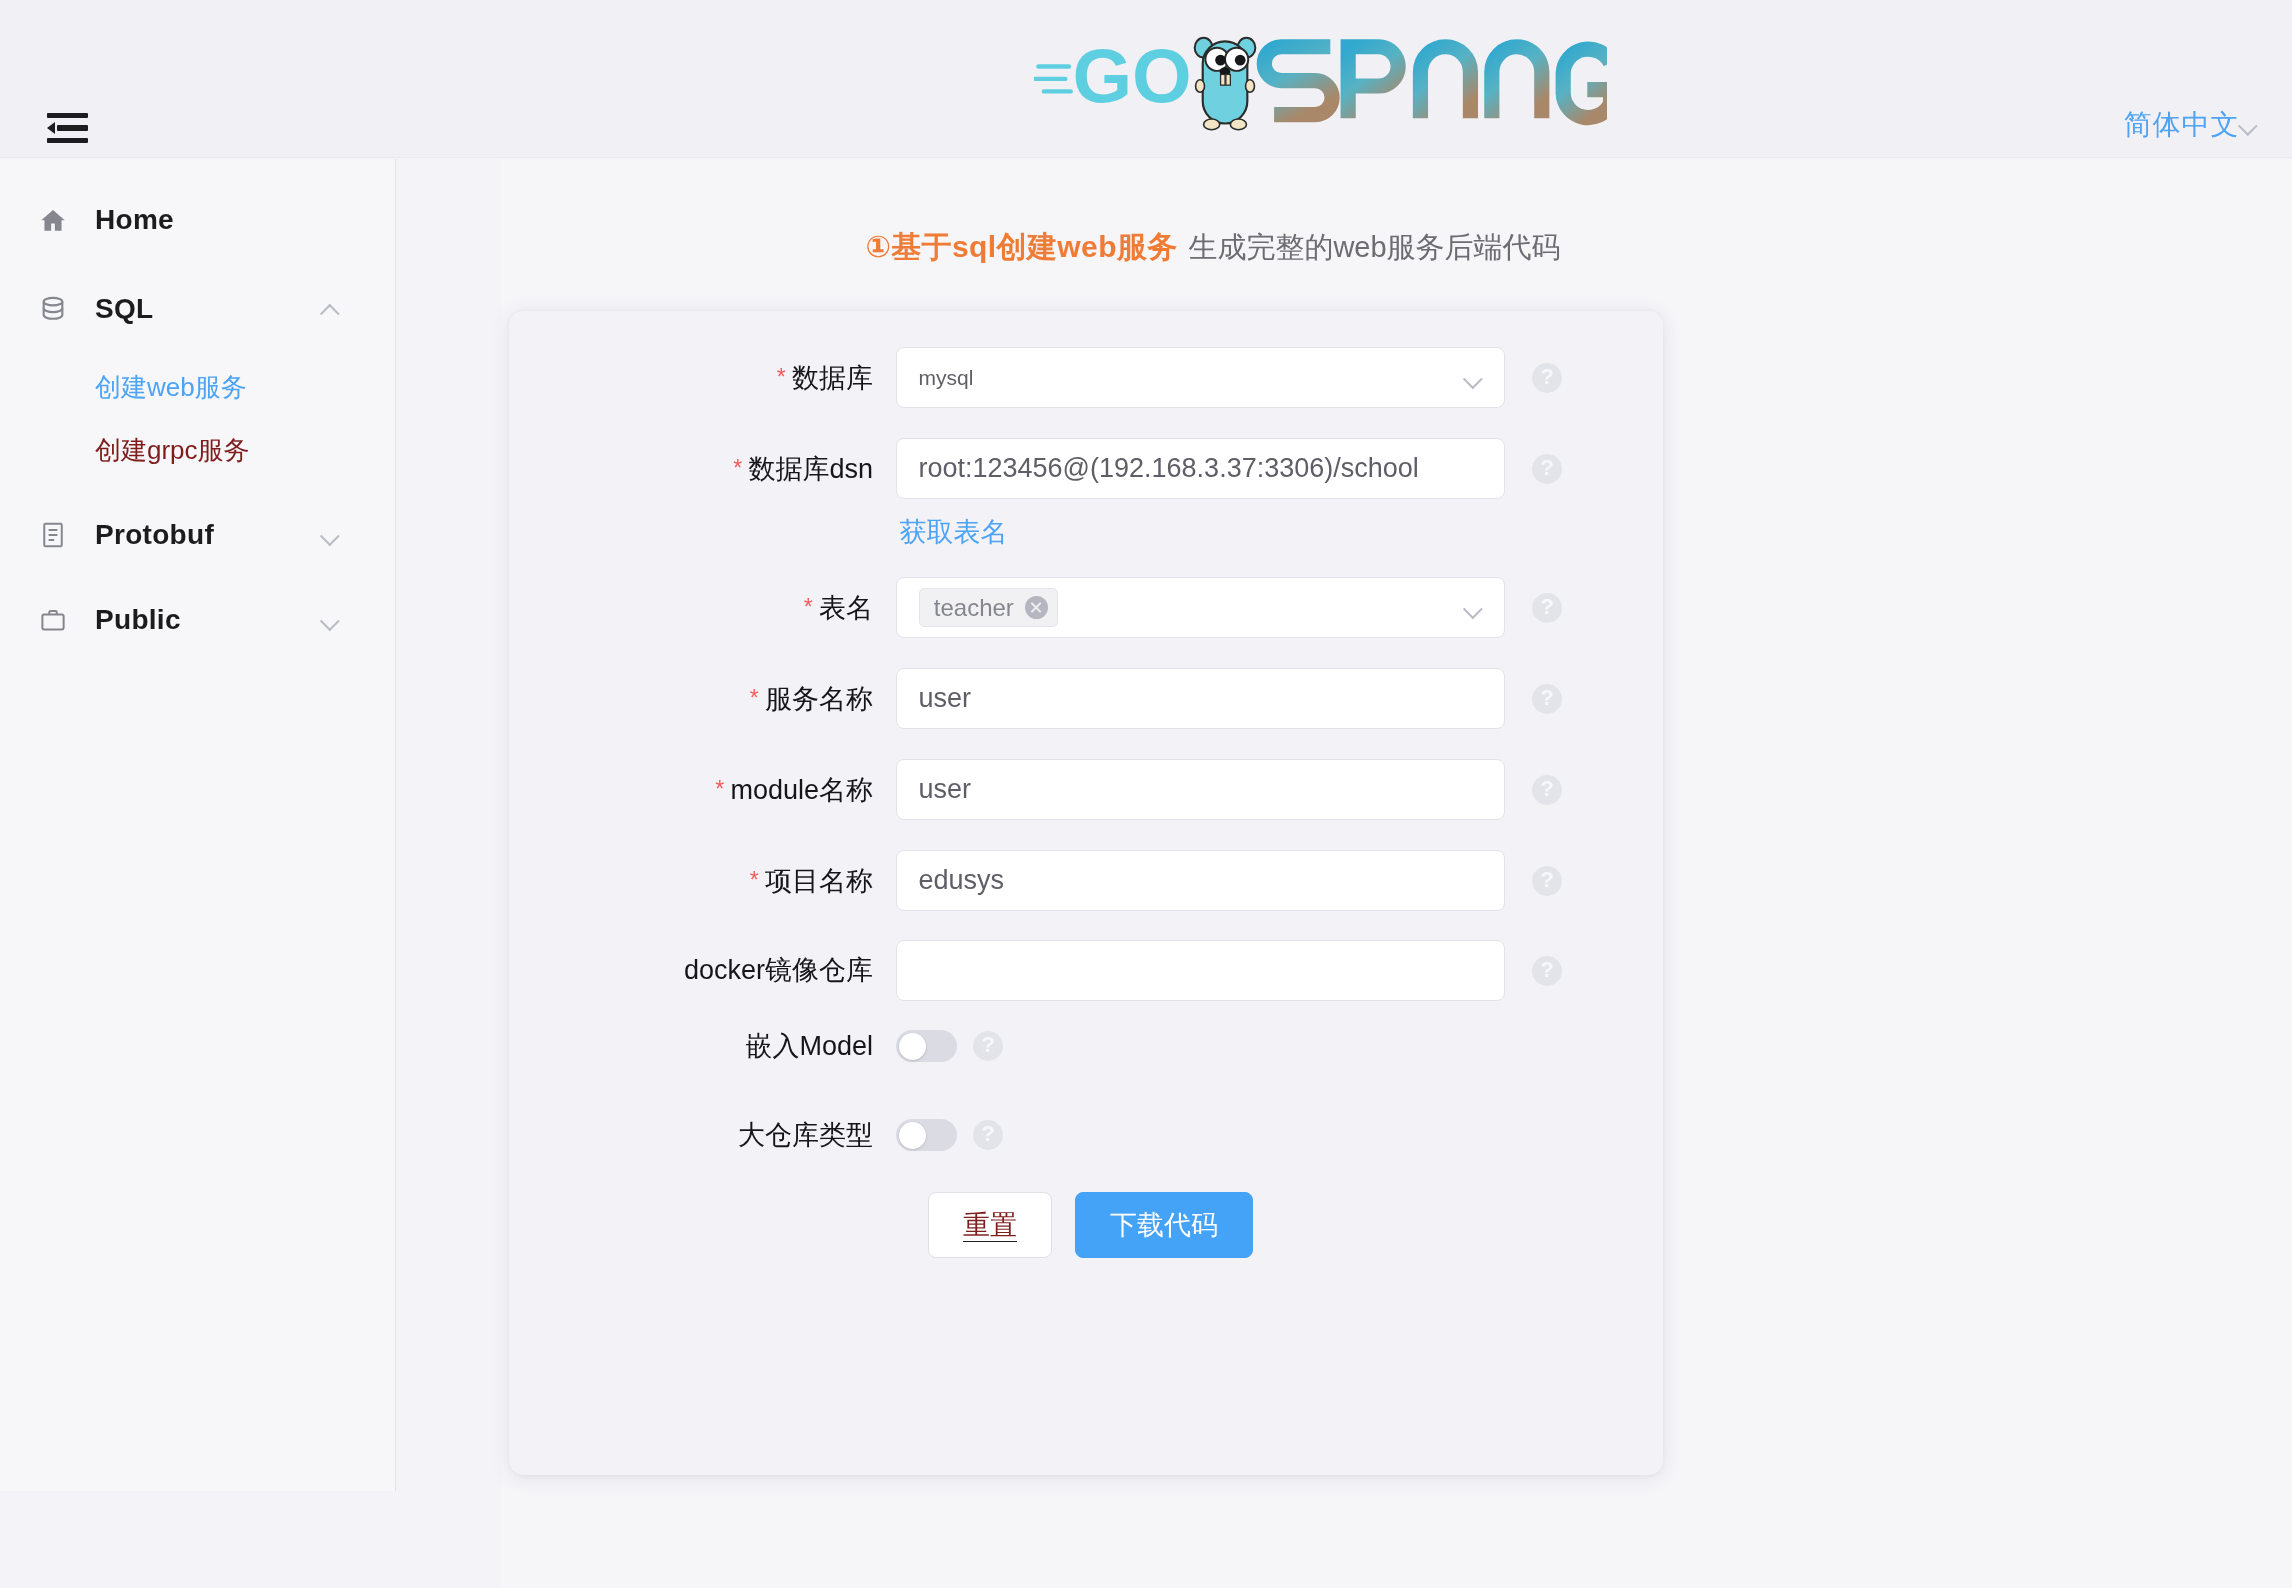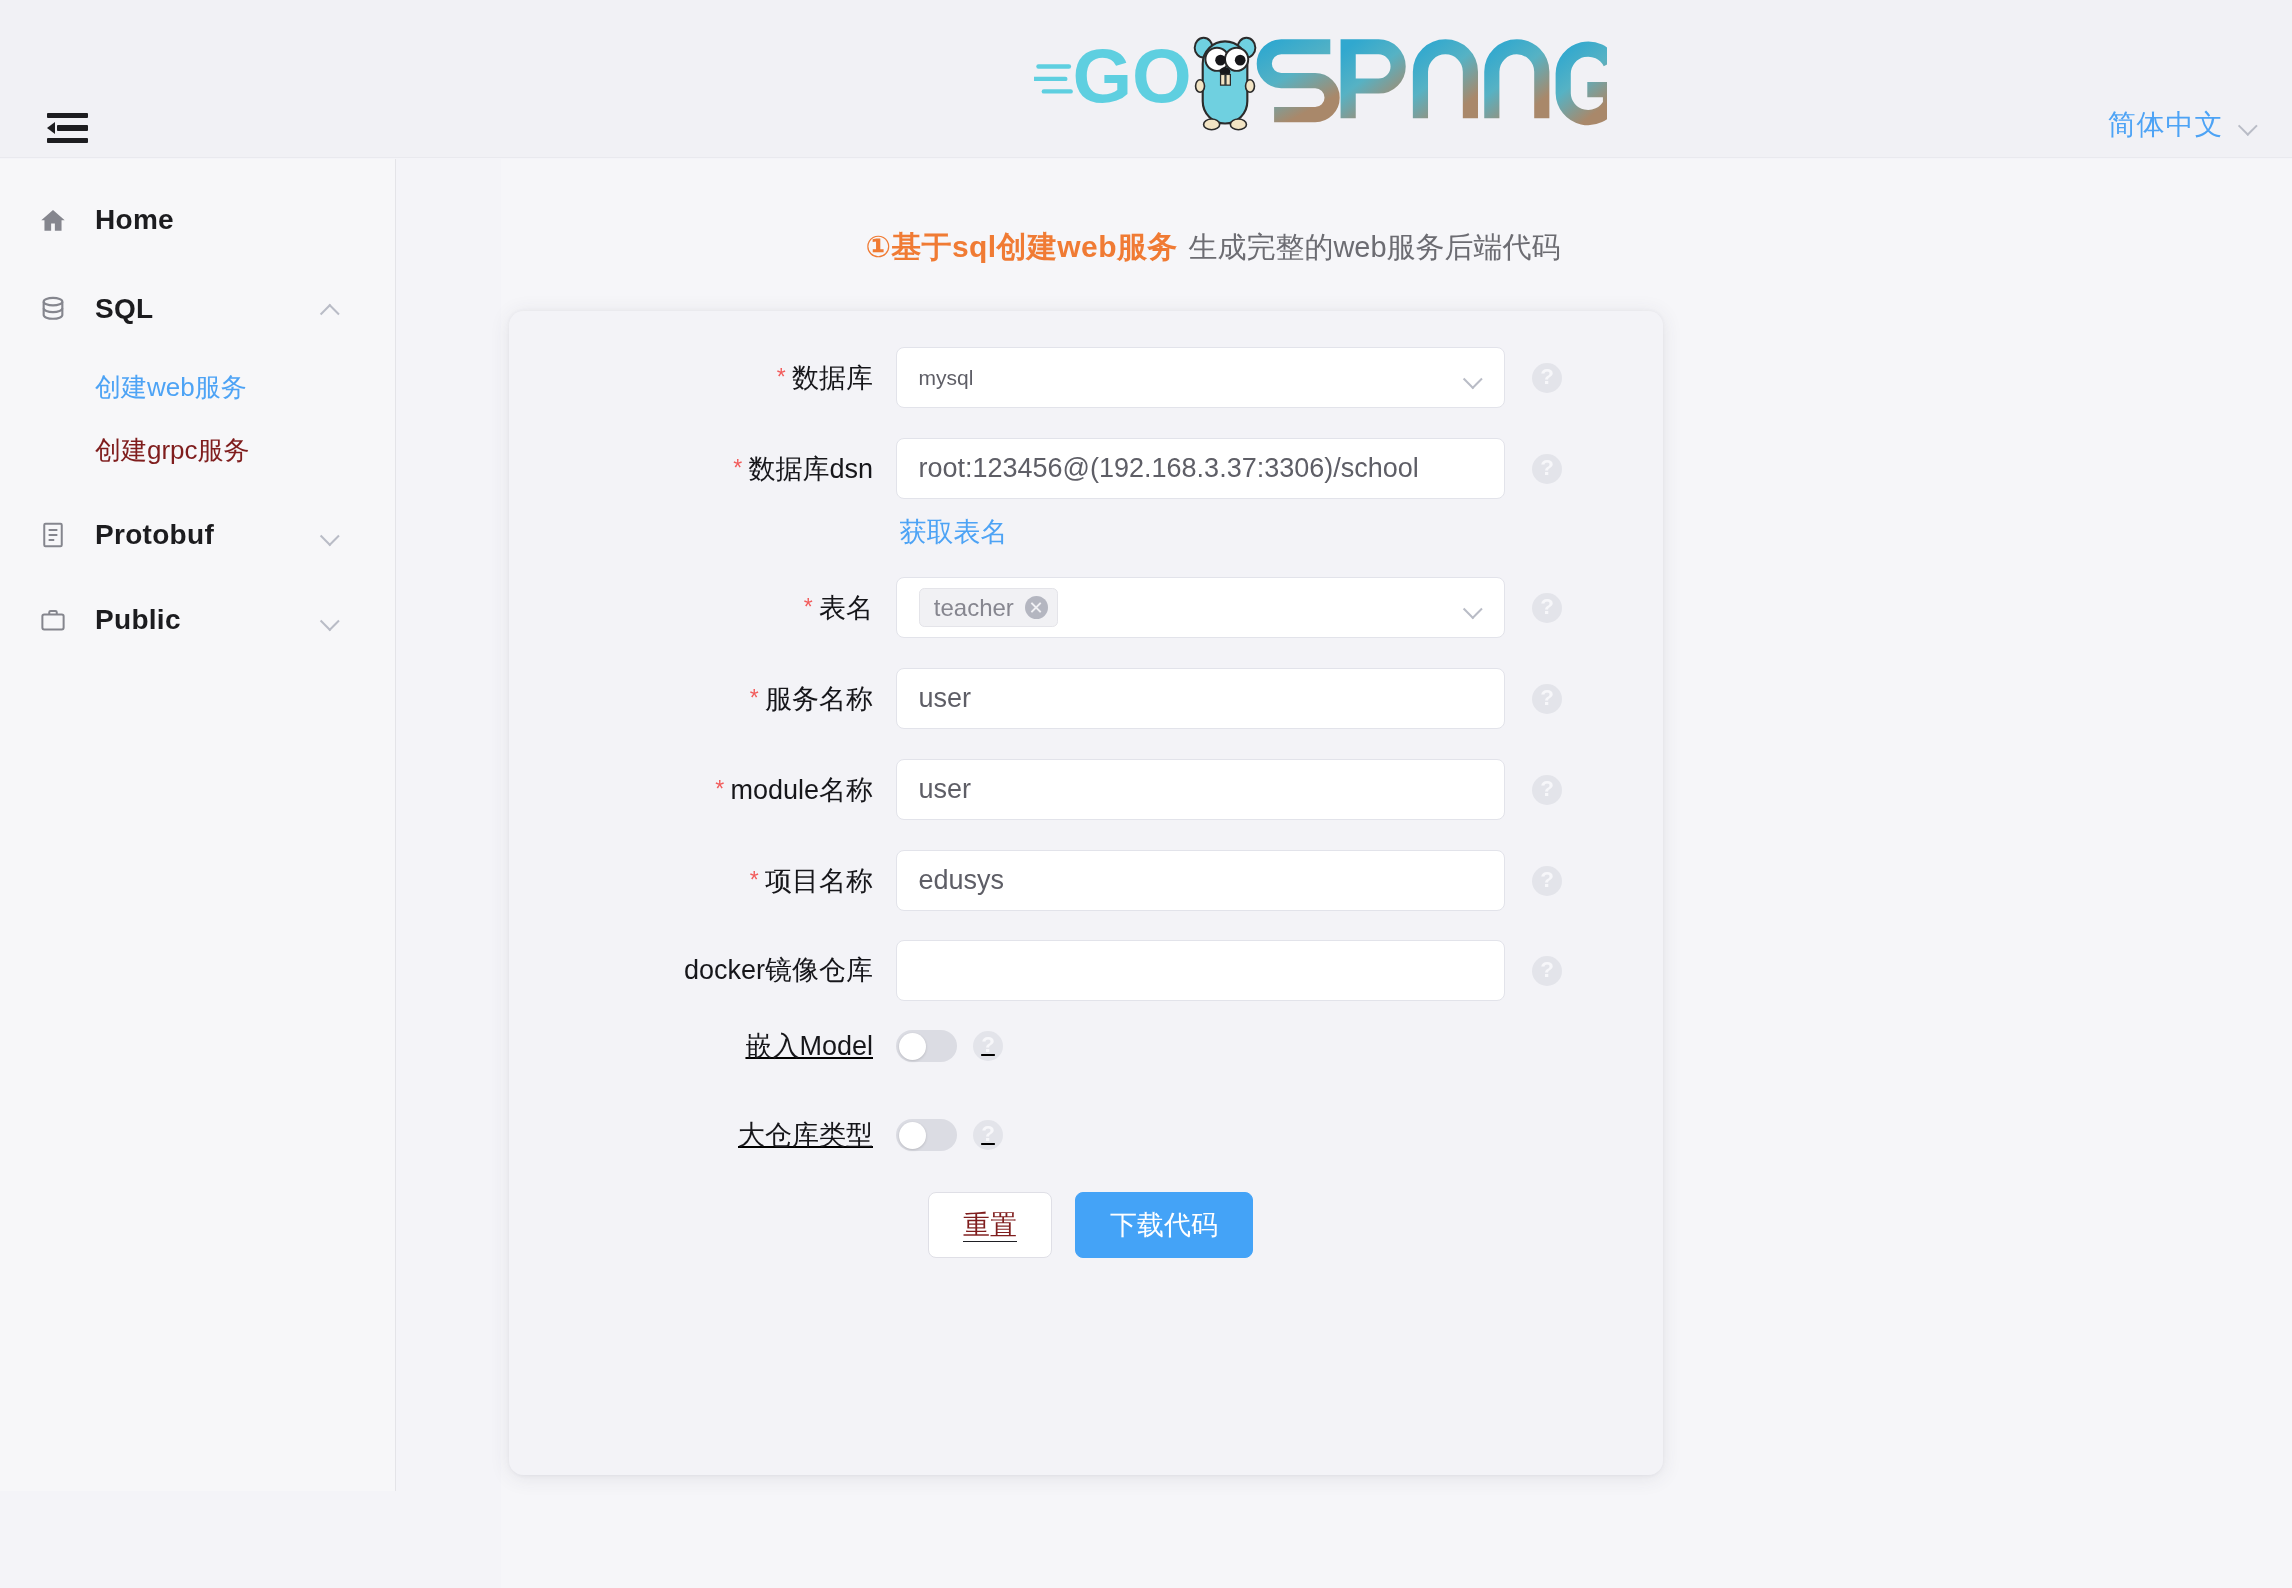--- a/index.html
+++ b/index.html
@@ -49,21 +49,21 @@
     position: absolute;
     left: 1034px; top: 19.7px;
     width: 573px; height: 116px;
     display: flex; align-items: center;
   }
   .logo svg { display: block; }
 
   .lang-select {
     position: absolute;
     right: 34px; top: 106px;
-    display: flex; align-items: center; gap: 16px;
+    display: flex; align-items: center; 
     cursor: pointer;
   }
   .lang-select .lang-text {
     font-size: 28px; color: #4da3f5; letter-spacing: 0.9px;
   }
   .chev {
     width: 19.7px; height: 11.6px; position: relative;
   }
   .chev::before {
     content: ""; position: absolute; left: 1.8px; top: 0;
@@ -240,21 +240,21 @@
     position: relative;
     cursor: pointer;
     flex: none;
   }
   .switch .knob {
     position: absolute; left: 2.7px; top: 2.7px;
     width: 27px; height: 27px; border-radius: 50%;
     background: #ffffff;
     box-shadow: 0 0.9px 2.7px rgba(0,0,0,.16);
   }
-  .row.switch-row { min-height: 47px; margin-bottom: 34px; text-decoration: underline; }
+  .row.switch-row { min-height: 47px; margin-bottom: 34px; }
   .row.switch-row .label { line-height: 32px; padding-top: 0; }
   .row.switch-row .field-wrap { display:flex; align-items:center; gap: 0; }
   .row.switch-row .help { position: static; margin-left: 16px; }
 
   .btn-row {
     display: flex; justify-content: center; gap: 23px;
     margin-top: 30px;
     padding-left: 9px;
   }
   .btn {

